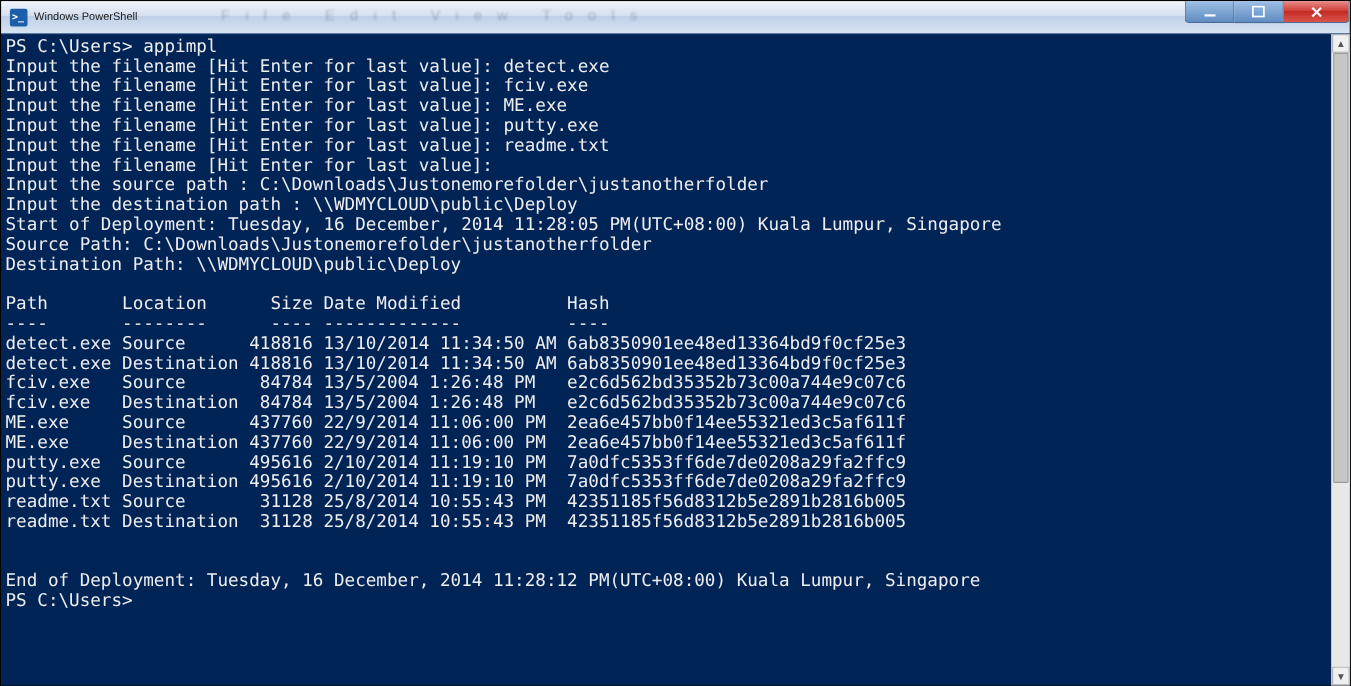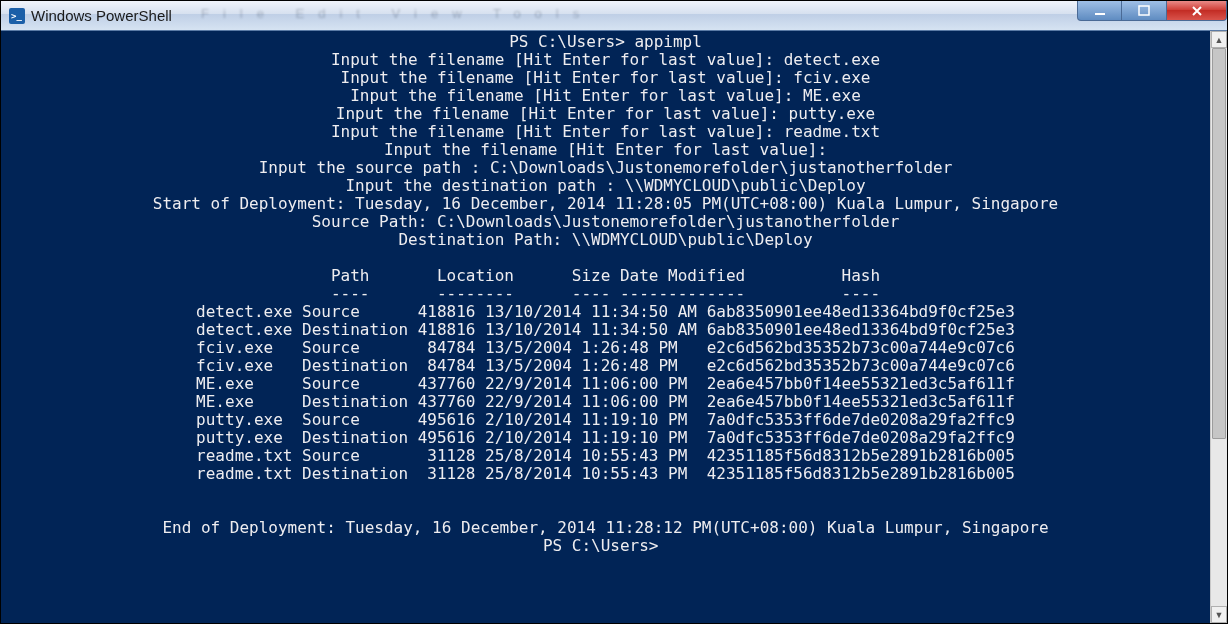--- a/index.html
+++ b/index.html
@@ -2,30 +2,30 @@
 <html><head>
 <meta charset="utf-8">
 <style>
   * { margin:0; padding:0; box-sizing:border-box; }
   html,body { width:1228px; height:624px; overflow:hidden; font-family:"Segoe UI",Tahoma,sans-serif; background:#333; }
   .window { width:1228px; height:624px; display:flex; flex-direction:column; border:1px solid #000; }
   
   .titlebar { height:30px; background:linear-gradient(to bottom,#f0f4fb 0%,#d6e0ef 45%,#bfcfe6 46%,#d6e3f2 100%); display:flex; align-items:center; border-bottom:1px solid #5a7aa5; position:relative; }
   .titlebar .icon { width:16px; height:16px; margin:0 6px 0 8px; background:#1b5fa8; border-radius:2px; position:relative; }
   .titlebar .icon::after { content:">_"; color:#fff; font:700 9px/16px Consolas,monospace; position:absolute; left:2px; top:0; }
-  .titlebar .title { font-size:15px; color:#1a1a1a; }
+  .titlebar .title { font-size:10px; color:#1a1a1a; }
   .winbtns { margin-left:auto; display:flex; height:100%; }
   .winbtn { width:45px; height:20px; margin-top:0; border:1px solid #4a6a95; border-top:none; display:flex; align-items:center; justify-content:center; font-size:12px; color:#fff; }
   .winbtn.min { background:linear-gradient(to bottom,#9fbfe6,#5f8cc1); border-radius:0 0 0 4px; }
   .winbtn.max { background:linear-gradient(to bottom,#9fbfe6,#5f8cc1); border-left:none; }
   .winbtn.close { width:60px; background:linear-gradient(to bottom,#e98a87,#d1423b 45%,#c12a22 46%,#d9534b); border-left:none; border-radius:0 0 4px 0; }
   .winbtn svg { display:block; }
   
   .termwrap { flex:1; background:#012456; display:flex; }
-  .terminal { flex:1; padding:2px 4px 4px 4px; font:16px/18px Consolas,"Lucida Console",monospace; color:#eeedf0; white-space:pre; overflow:hidden; letter-spacing:0px;text-align:center; }
+  .terminal { flex:1; padding:2px 4px 4px 4px; font:16px/18px Consolas,"Lucida Console",monospace; color:#eeedf0; white-space:pre; overflow:hidden; letter-spacing:0px; }
   .scrollbar { width:17px; background:#ebebeb; display:flex; flex-direction:column; border-left:1px solid #c8c8c8; }
   .sb-btn { height:17px; background:#f0f0f0; border:1px solid #b0b0b0; display:flex; align-items:center; justify-content:center; font-size:9px; color:#555; }
   .sb-track { flex:1; background:#e8e8e8; position:relative; }
   .sb-thumb { position:absolute; left:1px; right:1px; top:0; height:70%; background:#c6c6c6; border:1px solid #9d9d9d; border-radius:1px; }
   .blurmenu { position:absolute; top:5px; left:200px; color:rgba(20,30,50,.25); font-size:13px; letter-spacing:14px; pointer-events:none; filter:blur(1.2px); }
 </style>
 </head>
 <body>
 
 <div class="window">

